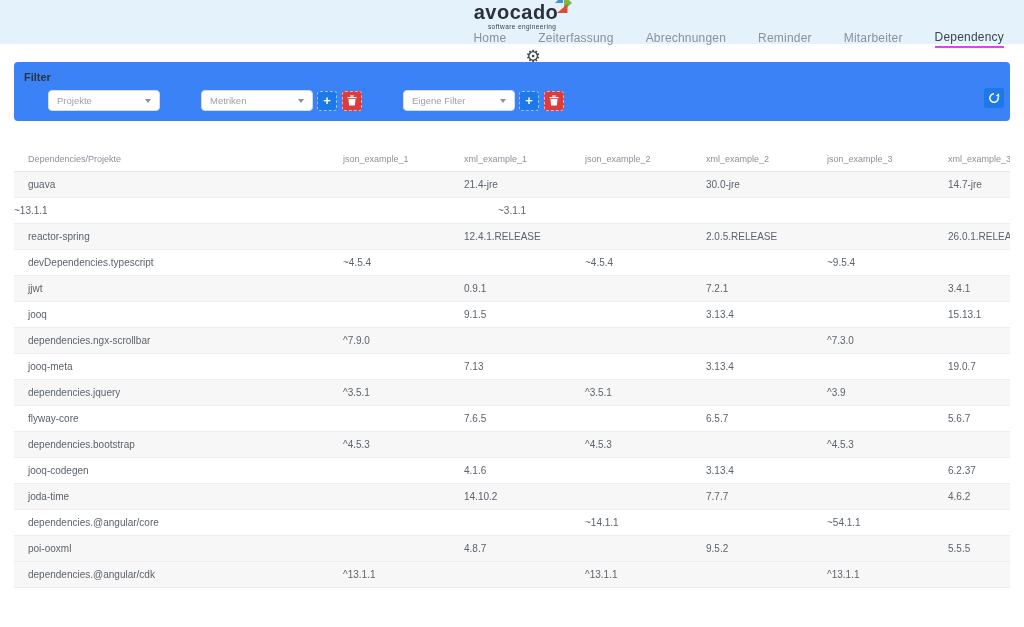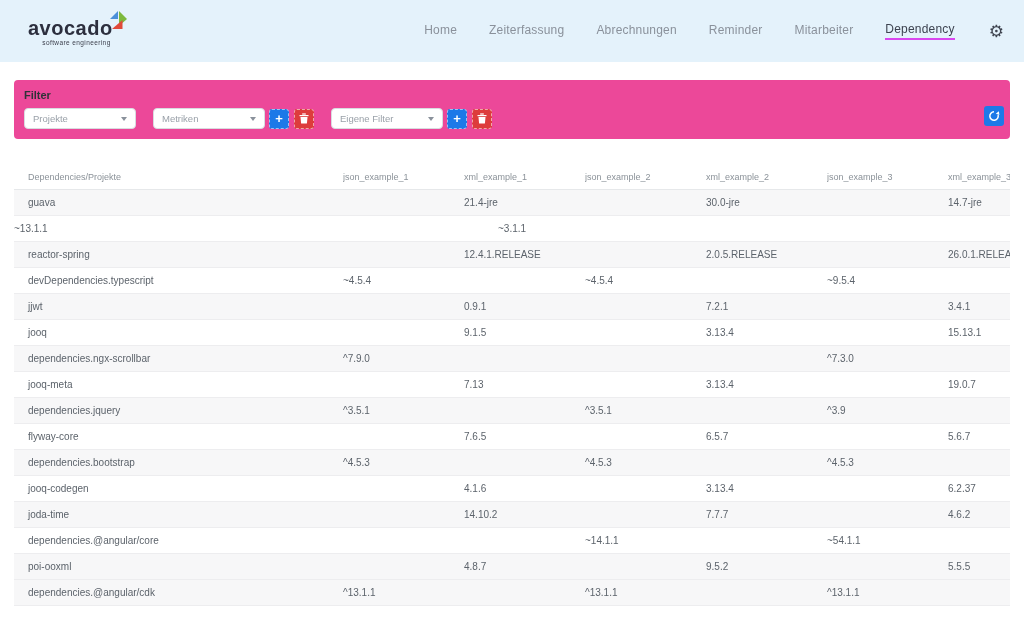--- a/index.html
+++ b/index.html
@@ -1,36 +1,36 @@
 <!DOCTYPE html>
 <html><head>
 <meta charset="utf-8">
 <style>
   * { margin:0; padding:0; box-sizing:border-box; }
   html,body { width:1024px; height:627px; overflow:hidden; background:#fff;
               font-family:"Liberation Sans", sans-serif; }
 
   
-  .app-header { height:62px; background:#e4f2fb; display:flex; align-items:center; padding:0 20px 0 28px; }
+  .app-header { height:44px; background:#e4f2fb; display:flex; align-items:center; padding:0 20px 0 28px;flex-direction:column; }
   .logo { position:relative; display:flex; flex-direction:column; align-items:flex-end; margin-top:2px; }
   .logo-text { font-size:20px; font-weight:700; color:#2c2f3e; letter-spacing:.5px; line-height:20px; }
   .logo-tagline { font-size:6.5px; color:#3a3d4a; letter-spacing:.4px; margin-top:1px; margin-right:2px; }
   .logo-mark { position:absolute; right:-15px; top:-7px; }
 
   .main-nav { margin-left:auto; display:flex; align-items:center; gap:32px; }
   .nav-item { font-size:12px; color:#8a919b; cursor:pointer; text-decoration:none; letter-spacing:.2px; padding-bottom:2px; }
   .nav-item.active { color:#3d4350; border-bottom:2px solid #d946ef; }
   .gear { margin-left:34px; font-size:17px; color:#3f4550; cursor:pointer; line-height:1; }
 
   
-  .filter-card { margin:18px 14px 0; background:#ec4899; border-radius:4px; padding:9px 10px 10px; position:relative; }
+  .filter-card { margin:18px 14px 0; background:#3b82f6; border-radius:4px; padding:9px 10px 10px; position:relative; }
   .filter-title { font-size:11px; font-weight:700; color:#2f3338; margin-bottom:7px; }
   .filter-row { display:flex; align-items:center; }
   .select { width:112px; height:21px; background:#fff; border:1px solid #d8dce0; border-radius:4px;
-            display:flex; align-items:center; padding:0 8px; cursor:pointer; }
+            display:flex; align-items:center; padding:0 8px; cursor:pointer;margin-left:24px; }
   .select-label { font-size:9.5px; color:#9aa1a9; flex:1; overflow:hidden; white-space:nowrap; }
   .caret { width:0; height:0; border-left:3.5px solid transparent; border-right:3.5px solid transparent;
            border-top:4px solid #8a919b; }
   .btn { width:20px; height:20px; border-radius:3px; border:none; cursor:pointer; display:flex;
          align-items:center; justify-content:center; padding:0; }
   .btn-add { background:#1d79e8; border:1px dashed #9cc3f2; color:#fff; font-size:13px; font-weight:700; line-height:1; }
   .btn-del { background:#dd3c3c; border:1px dashed #f0a8a8; }
   .btn-refresh { background:#1d79e8; position:absolute; right:6px; top:50%; margin-top:-4px; }
   .gap-s { width:5px; flex:none; } .gap-m { width:17px; flex:none; } .gap-b { width:4px; flex:none; }
 

